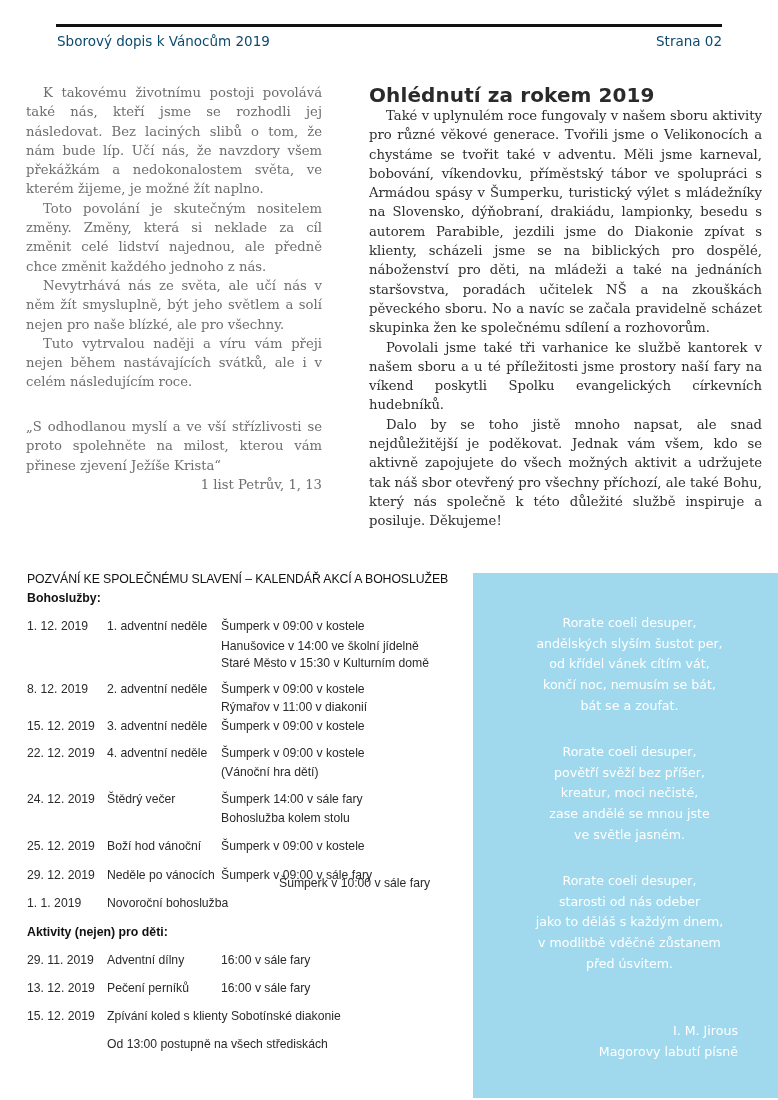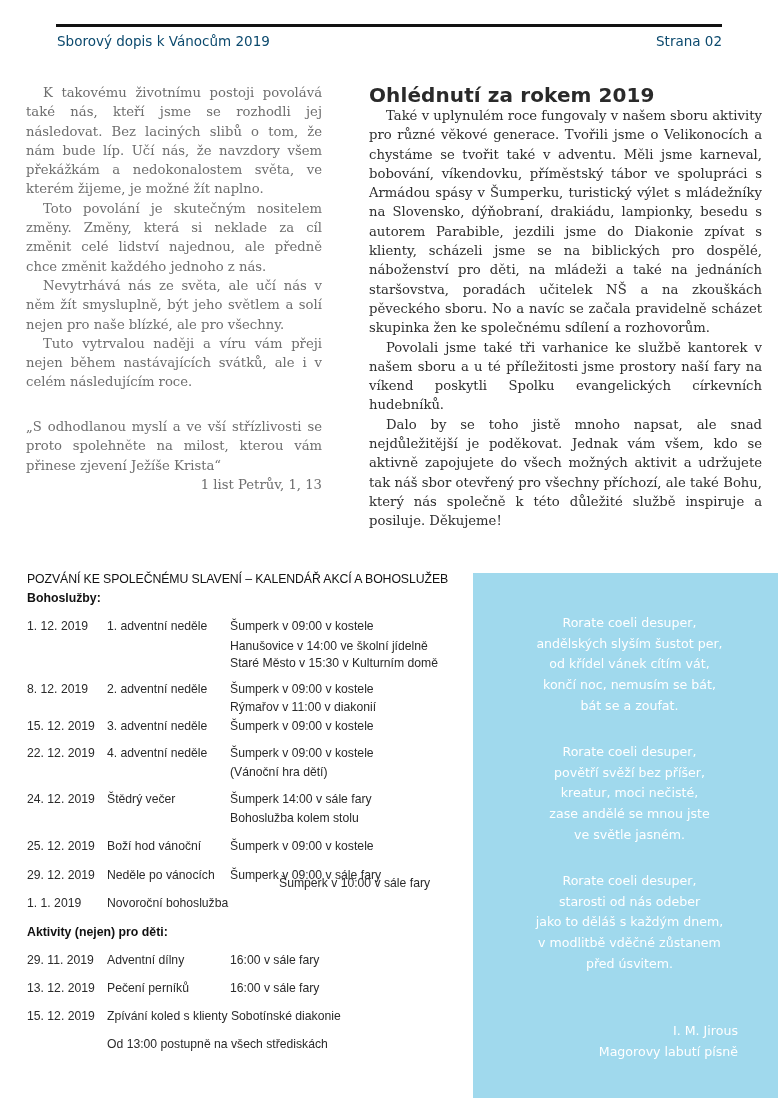--- a/index.html
+++ b/index.html
@@ -24,21 +24,21 @@
   .right-col h2 { margin: 0 0 1px 0; font-family: "DejaVu Sans", sans-serif; font-size: 20px; font-weight: bold; color: #2a2a2a; line-height: 20px; letter-spacing: 0.1px; }
   .right-col p { margin: 0; text-indent: 17px; }
 
   
   .cal { font-family: "Liberation Sans", sans-serif; font-size: 12.2px; color: #2a2a2a; }
   .cal-title { left: 27px; top: 572px; font-weight: normal; color: #111; font-size: 12.3px; letter-spacing: -0.1px; }
   .cal-sub { left: 27px; font-weight: bold; color: #111; font-size: 12.3px; }
   .cal-cell { white-space: nowrap; }
   .c-date { left: 27px; }
   .c-name { left: 98px; margin-left: 9px; }
-  .c-loc { left: 230px; }
+  .c-loc { left: 221px; }
   .c-loc-wide { left: 279px; }
 
   
   .poem-box { left: 473px; top: 573px; width: 305px; height: 525px; background: #a0d9ed; }
   .poem { font-family: "DejaVu Sans", sans-serif; font-size: 12.6px; color: #ffffff; text-align: center; line-height: 20.7px; position: absolute; left: 4px; width: 305px; }
   .stanza-line { display: block; }
   .signature { position: absolute; right: 40px; text-align: right; font-family: "DejaVu Sans", sans-serif; font-size: 12.6px; color: #ffffff; line-height: 20.7px; }
 </style>
 </head>
 <body>

